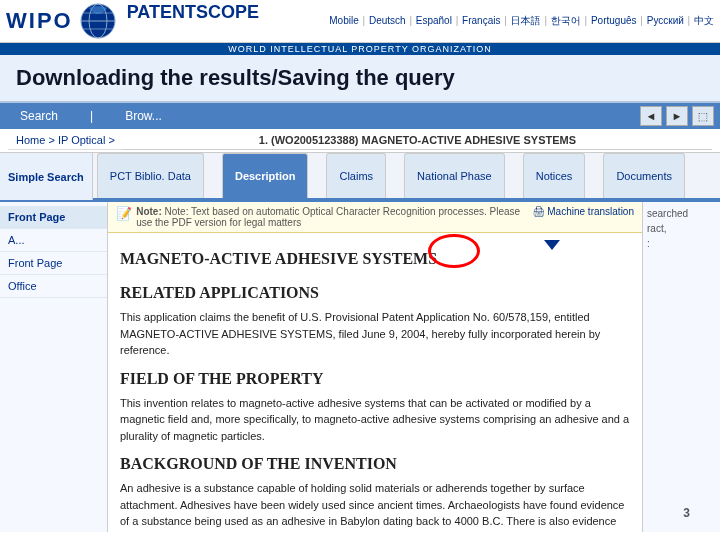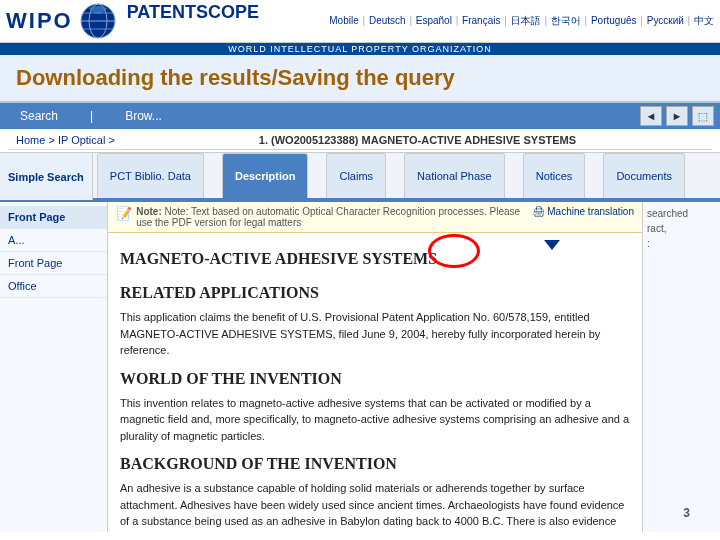--- a/index.html
+++ b/index.html
@@ -6,21 +6,21 @@
     body { font-family: Arial, sans-serif; font-size: 12px; background: #fff; width: 720px; height: 540px; overflow: hidden; }
 
     
     #top-bar { background: #fff; display: flex; justify-content: space-between; align-items: center; padding: 2px 6px; border-bottom: 1px solid #ccc; }
     #top-bar .logo-area { display: flex; align-items: flex-start; gap: 6px; }
 
     
     #wipo-subtitle { background: #004a99; color: white; font-size: 9px; text-align: center; padding: 1px 0; letter-spacing: 1px; }
 
     
-    #main-heading { background: #e8f0fb; padding: 10px 16px; font-size: 22px; font-weight: bold; color: #a16207; border-bottom: 2px solid #b0c4de; }
+    #main-heading { background: #e8f0fb; padding: 10px 16px; font-size: 22px; font-weight: bold; color: #0f172a; border-bottom: 2px solid #b0c4de; }
 
     
     #nav-bar { background: #4a7fc1; display: flex; align-items: center; padding: 2px 6px; gap: 18px; }
     #nav-bar .nav-btn { background: #4a7fc1; color: white; border: none; padding: 4px 14px; font-size: 12px; cursor: pointer; border-radius: 2px; }
     #nav-bar .nav-arrows { display: flex; align-items: center; gap: 4px; margin-left: auto; }
     #nav-bar .nav-arrows button { background: #dde8f5; border: 1px solid #aaa; width: 22px; height: 20px; cursor: pointer; font-size: 12px; color: #333; }
 
     
     #breadcrumb { font-size: 11px; padding: 3px 8px; color: #003087; border-bottom: 1px solid #ddd; }
     #breadcrumb a { color: #003087; text-decoration: none; }
@@ -151,21 +151,21 @@
     </div>
 
     <div style="position:absolute;top:38px;right:82px;width:0;height:0;border-left:8px solid transparent;border-right:8px solid transparent;border-top:10px solid #003087;z-index:10;"></div>
 
     <div style="position:absolute;top:32px;left:320px;width:52px;height:34px;border:3px solid red;border-radius:50%;pointer-events:none;z-index:20;"></div>
 
     <div id="doc-content" style="padding:8px 12px;overflow-y:auto;flex:1;font-size:11px;line-height:1.5;color:#222;">
       <h3>MAGNETO-ACTIVE ADHESIVE SYSTEMS</h3>
       <h3 style="margin-top:10px;">RELATED APPLICATIONS</h3>
       <p>This application claims the benefit of U.S. Provisional Patent Application No. 60/578,159, entitled MAGNETO-ACTIVE ADHESIVE SYSTEMS, filed June 9, 2004, hereby fully incorporated herein by reference.</p>
-      <h3>WORLD OF THE INVENTION</h3>
+      <h3>FIELD OF THE PROPERTY</h3>
       <p>This invention relates to magneto-active adhesive systems that can be activated or modified by a magnetic field and, more specifically, to magneto-active adhesive systems comprising an adhesive and a plurality of magnetic particles.</p>
       <h3>BACKGROUND OF THE INVENTION</h3>
       <p>An adhesive is a substance capable of holding solid materials or adherends together by surface attachment. Adhesives have been widely used since ancient times. Archaeologists have found evidence of a substance being used as an adhesive in Babylon dating back to 4000 B.C. There is also evidence showing that glues were used as a common method of assembly in Egypt between 1500-1000 B.C. The first adhesive patent was issued in about 1750 in Britain for a glue made from fish. Later, patents were issued for adhesives using natural rubber, animal bones, fish, starch, milk protein or casein. Before 1868, the adhesives used in various applications were all natural adhesives, such as glues and natural rubbers. In 1869, the first synthetic adhesive, nitrocellulose, was invented. The development of adhesives was quickened in the beginning of the 20th century. The development have led to many other synthetic adhesives, such as phenol-formaldehyde resins,</p>
     </div>
 
   </div>
 
   <div id="right-col" style="width:78px;flex-shrink:0;border-left:1px solid #ccc;background:#f5f8ff;font-size:10px;padding:6px 4px;color:#555;overflow:hidden;">
     <div style="margin-bottom:4px;">searched</div>
     <div style="margin-bottom:4px;">ract,</div>

